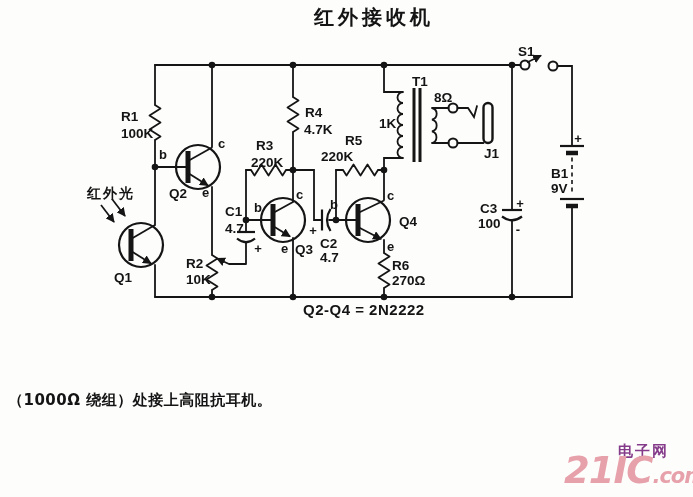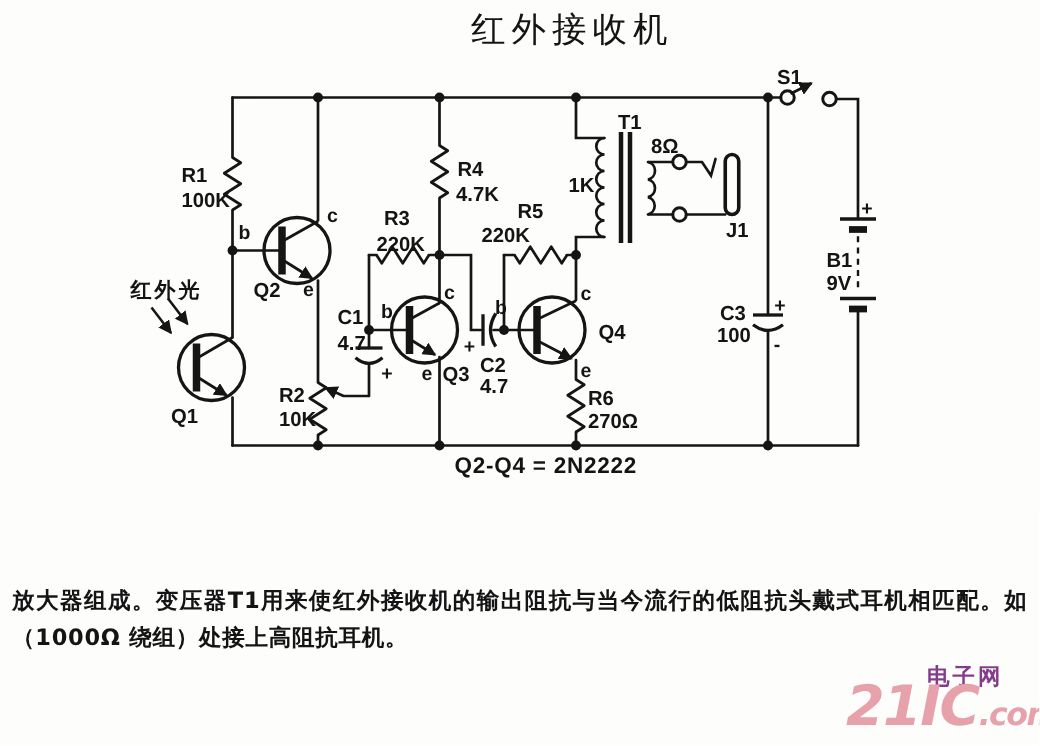--- a/index.html
+++ b/index.html
@@ -1,18 +1,18 @@
 <!DOCTYPE html>
 <html><head>
 <meta charset="utf-8">
 <style>
   html,body{margin:0;padding:0;background:#ffffff;}
   .page{position:relative;width:693px;height:497px;background:#fdfdfc;overflow:hidden;
         font-family:"DejaVu Sans","Liberation Sans",sans-serif;color:#141414;}
-  .title{position:absolute;left:314px;top:4px;font-size:23px;font-weight:400;
+  .title{position:absolute;left:314px;top:4px;font-size:20px;font-weight:700;
          letter-spacing:4px;white-space:nowrap;}
   .schematic{position:absolute;left:0;top:0;}
   svg text{font-family:"Liberation Sans","DejaVu Sans",sans-serif;font-weight:700;
            font-size:13.5px;fill:#141414;}
   svg text.small{font-size:13px;}
   svg text.cjk{font-size:14px;letter-spacing:2px;}
   svg text.note{font-size:15px;letter-spacing:0.5px;}
   svg text.pol{font-size:13px;text-anchor:middle;}
   .desc{position:absolute;left:8px;top:388px;width:677px;line-height:25px;
         font-size:15px;font-weight:600;letter-spacing:0.5px;}
@@ -237,21 +237,20 @@
       <text class="pol" x="520" y="208">+</text>
       <text class="pol" x="518" y="234">-</text>
       <text class="pol" x="578" y="143">+</text>
     </g>
 
     <text class="cjk" x="87" y="198">红外光</text>
     <text class="note" x="303" y="315">Q2-Q4 = 2N2222</text>
   </svg>
 
   <div class="desc">
-    <div class="tline">放大器组成。变压器T1用来使红外接收机的输出阻抗与当今流行的低阻抗头戴式耳机相匹配。如</div>
     <div class="tline last">（1000Ω 绕组）处接上高阻抗耳机。</div>
   </div>
 
   <div class="watermark">
     <span class="wm-cn">电子网</span>
     <span class="wm-main"><span>21IC</span><span class="wm-com">.com</span></span>
   </div>
 
 </div>
 

